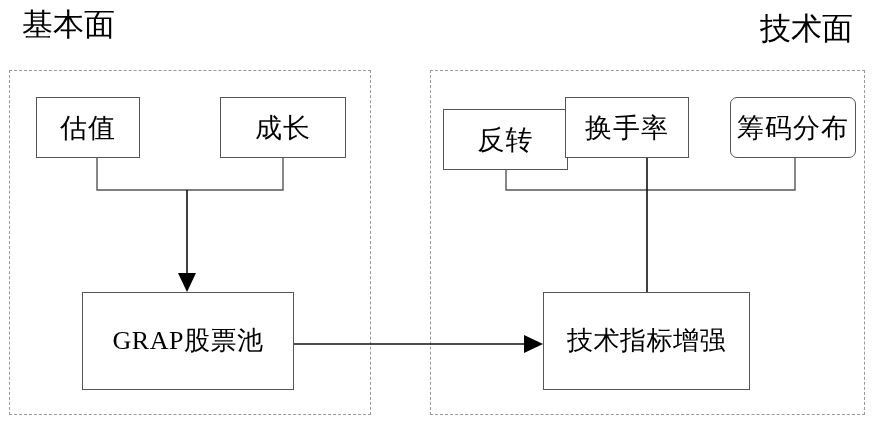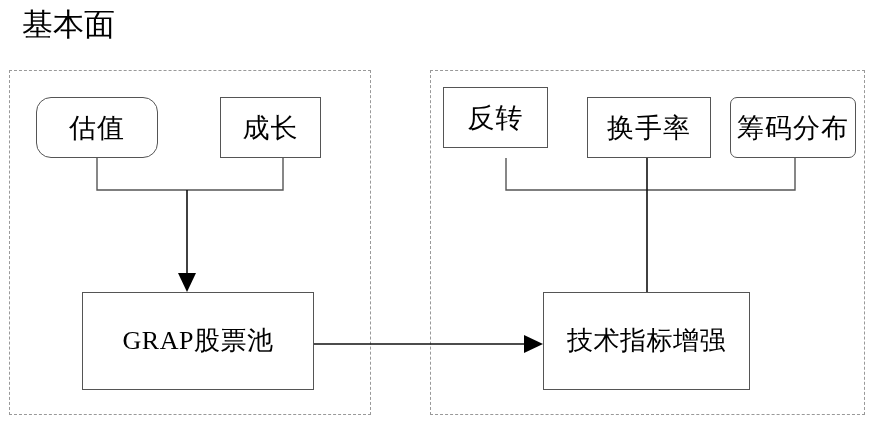--- a/index.html
+++ b/index.html
@@ -54,27 +54,27 @@
     line-height: 30px;
     letter-spacing: 1px;
     font-family: "Liberation Serif", "DejaVu Serif", serif;
   }
   .node.big .node-label {
     font-size: 26px;
     letter-spacing: 0.5px;
   }
 
   
-  #node-valuation { left: 36px;  top: 97px;  width: 122px; height: 61px; border-radius: 15px; }
-  #node-growth    { left: 220px; top: 97px;  width: 101px; height: 61px; }
-  #node-grap-pool { left: 82px;  top: 292px; width: 232px; height: 98px; text-align: right; }
+  #node-valuation { left: 36px;  top: 97px;  width: 104px; height: 61px; }
+  #node-growth    { left: 220px; top: 97px;  width: 126px; height: 61px; }
+  #node-grap-pool { left: 82px;  top: 292px; width: 212px; height: 98px; text-align: right; }
 
   
-  #node-reversal     { left: 443px; top: 87px;  width: 105px; height: 61px; }
-  #node-turnover     { left: 587px; top: 97px;  width: 124px; height: 61px; }
+  #node-reversal     { left: 443px; top: 109px;  width: 125px; height: 61px; }
+  #node-turnover     { left: 565px; top: 97px;  width: 124px; height: 61px; }
   #node-chip-dist    { left: 730px; top: 97px;  width: 126px; height: 61px; border-radius: 7px; }
   #node-tech-enhance { left: 543px; top: 292px; width: 207px; height: 98px; justify-content: center; }
 
   
   #connectors {
     position: absolute;
     left: 0;
     top: 0;
     width: 873px;
     height: 423px;
@@ -94,20 +94,21 @@
     stroke: none;
   }
 </style>
 </head>
 <body>
 
 <div id="canvas">
 
   <div class="group-title" id="title-fundamental">基本面</div>
 
+  <div class="group-title" id="title-technical">技术面</div>
 
   <div class="panel" id="panel-fundamental"></div>
 
   <div class="panel" id="panel-technical"></div>
 
   <svg id="connectors" viewBox="0 0 873 423">
 
     <path d="M 97,158 L 97,190 L 283,190 L 283,158"></path>
     <line class="dark" x1="187" y1="190" x2="187" y2="286"></line>
     <polygon class="arrowhead" points="178,273 196,273 187,292"></polygon>

